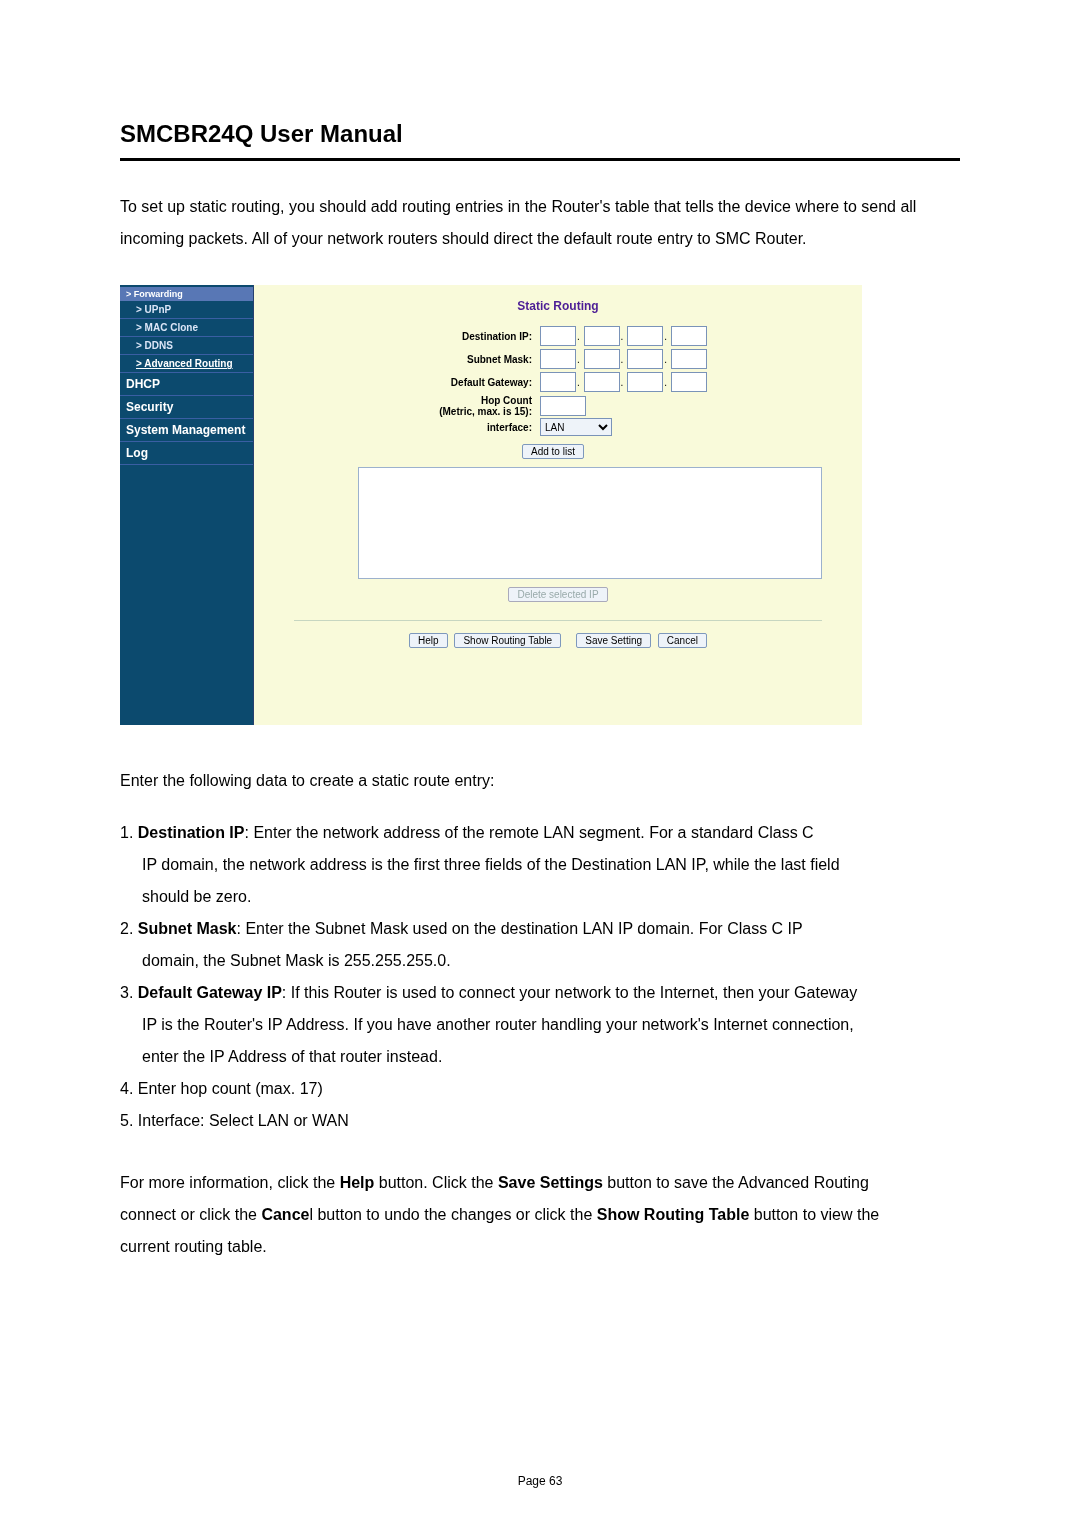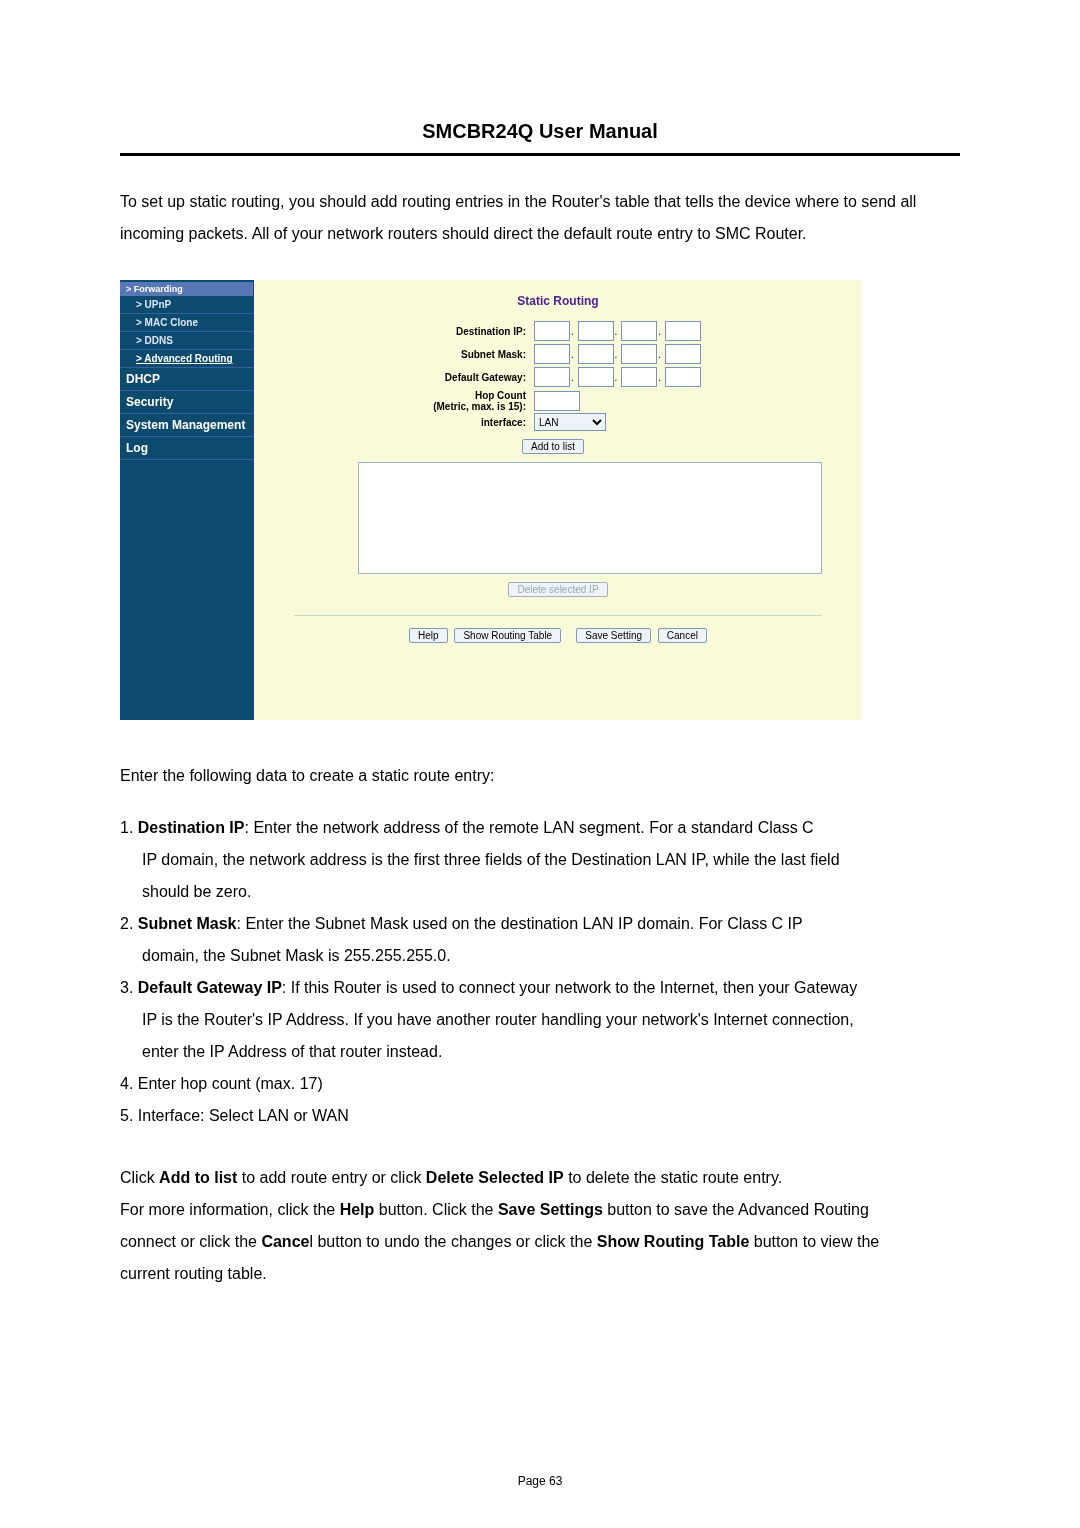--- a/index.html
+++ b/index.html
@@ -10,23 +10,23 @@
   }
   .page {
     width: 1080px;
     min-height: 1528px;
     margin: 0 auto;
     padding: 120px 120px 60px 120px;
     box-sizing: border-box;
     position: relative;
   }
   .header {
-    text-align: center;
-    font-weight: bold;
-    font-size: 20px;
+    text-align: left;
+    font-weight: bold;
+    font-size: 24px;
     padding-bottom: 10px;
     border-bottom: 3px solid #000;
     margin-bottom: 30px;
   }
   .intro {
     font-size: 16px;
     line-height: 2;
     margin-bottom: 30px;
   }
   
@@ -80,21 +80,21 @@
   .pane-title {
     text-align: center;
     font-weight: bold;
     font-size: 12px;
     padding: 14px 0 10px 0;
     color: #4c1d95;
   }
   .formrow {
     display: flex;
     align-items: center;
-    margin: 3px 12px;
+    margin: 3px 18px;
   }
   .formlabel {
     width: 260px;
     text-align: right;
     font-weight: bold;
     font-size: 10px;
     padding-right: 8px;
     line-height: 1.1;
   }
   .ipgroup input[type="text"].oct {
@@ -310,23 +310,20 @@
       <span>Enter hop count (max. 17)</span>
     </div>
     <div class="item">
       <span class="num">5.</span>
       <span>Interface: Select LAN or WAN</span>
     </div>
   </div>
 
   <div class="footer-block">
     <div>
-      <span>Click </span><b>Add to list</b><span> to add route entry or click </span><b>Delete Selected IP</b><span> to delete the static route entry.</span>
-    </div>
-    <div>
       <span>For more information, click the </span><b>Help</b><span> button. Click the </span><b>Save Settings</b><span> button to save the Advanced Routing</span>
     </div>
     <div>
       <span>connect or click the </span><b>Cance</b><span>l button to undo the changes or click the </span><b>Show Routing Table</b><span> button to view the</span>
     </div>
     <div>current routing table.</div>
   </div>
 
   <div class="page-num">Page 63</div>
 

